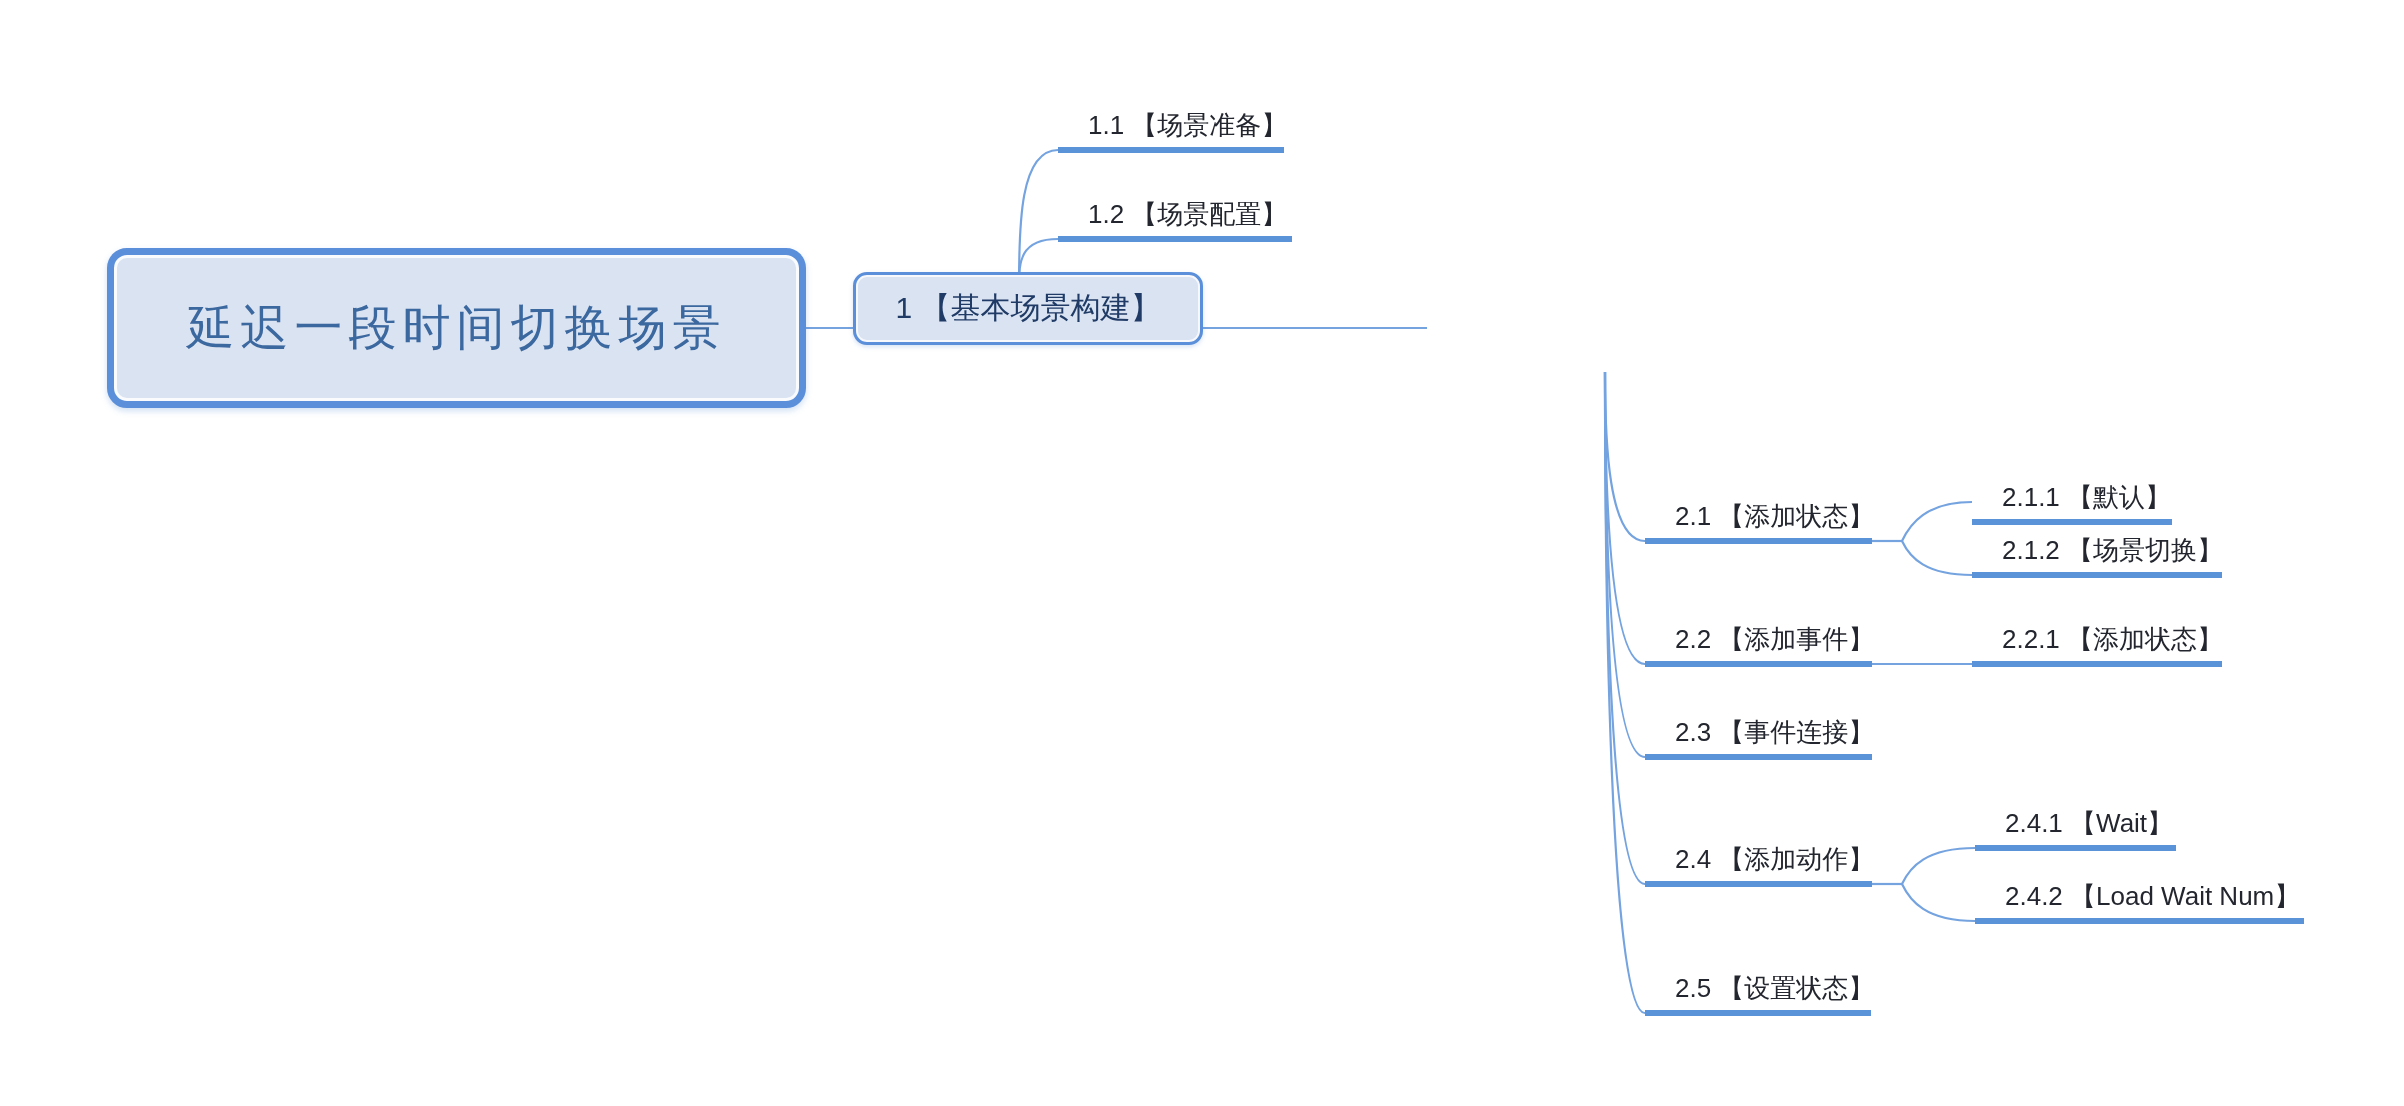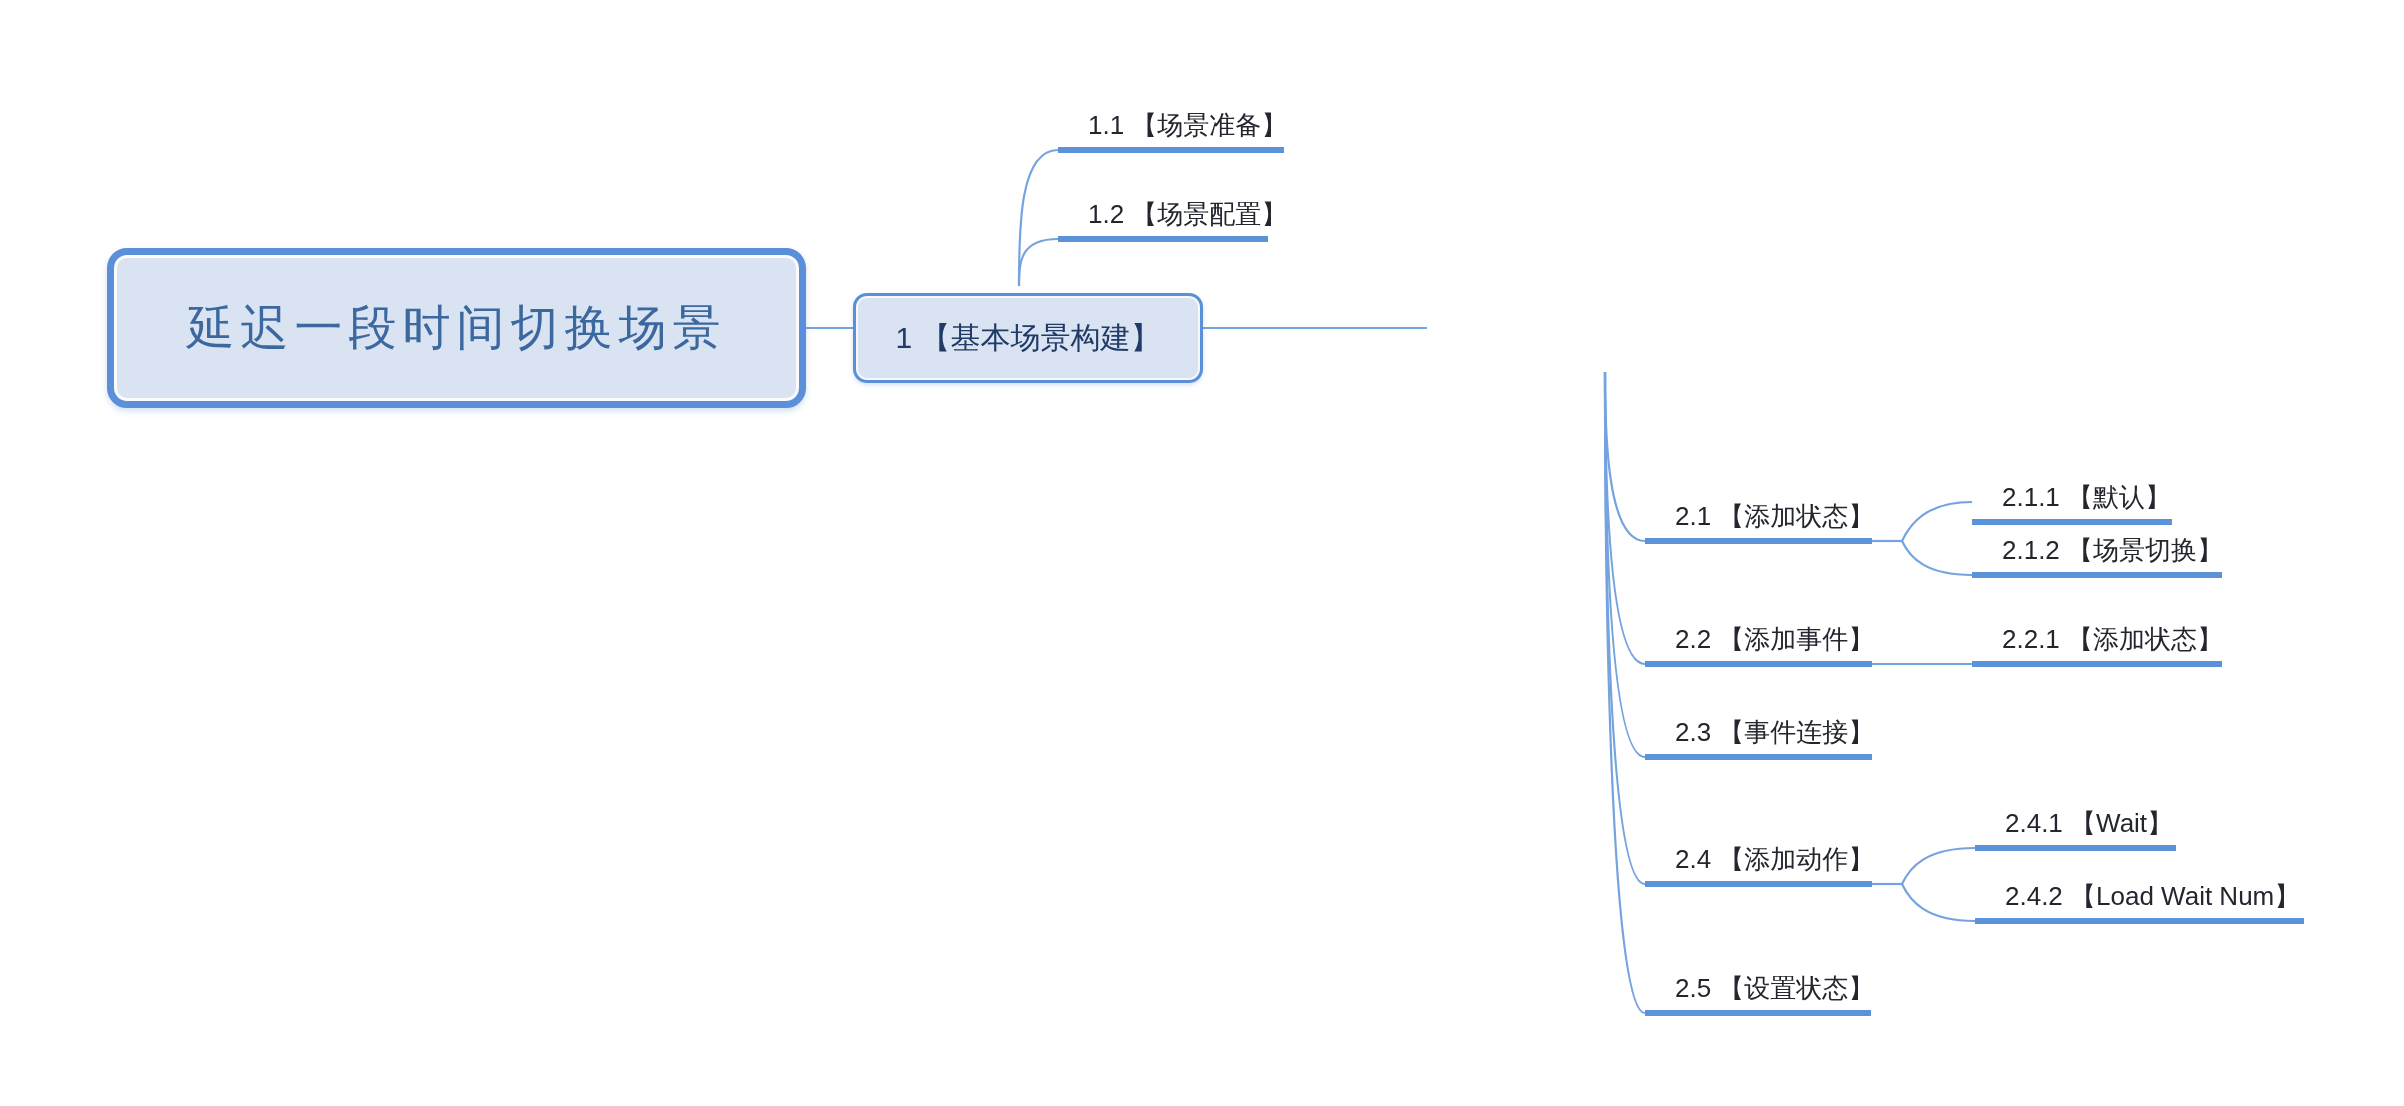--- a/index.html
+++ b/index.html
@@ -95,29 +95,29 @@
 
     <path d="M 1872 884 L 1902 884"></path>
     <path d="M 1902 884 C 1910 867, 1926 848, 1975 848"></path>
     <path d="M 1902 884 C 1910 901, 1926 921, 1975 921"></path>
   </svg>
 
   <div class="box-node root" style="left:107px;top:248px;width:699px;height:160px">
     <span class="label">延迟一段时间切换场景</span>
   </div>
 
-  <div class="box-node" style="left:853px;top:293px;width:350px;height:90px">
+  <div class="box-node" style="left:853px;top:272px;width:350px;height:73px">
     <span class="label">1 【基本场景构建】</span>
   </div>
 
 
   <div class="line-node" style="left:1058px;top:147px;width:226px">
     <span class="label">1.1 【场景准备】</span>
   </div>
-  <div class="line-node" style="left:1058px;top:236px;width:210px">
+  <div class="line-node" style="left:1058px;top:236px;width:234px">
     <span class="label">1.2 【场景配置】</span>
   </div>
 
   <div class="line-node" style="left:1645px;top:538px;width:227px">
     <span class="label">2.1 【添加状态】</span>
   </div>
   <div class="line-node" style="left:1645px;top:661px;width:227px">
     <span class="label">2.2 【添加事件】</span>
   </div>
   <div class="line-node" style="left:1645px;top:754px;width:227px">

